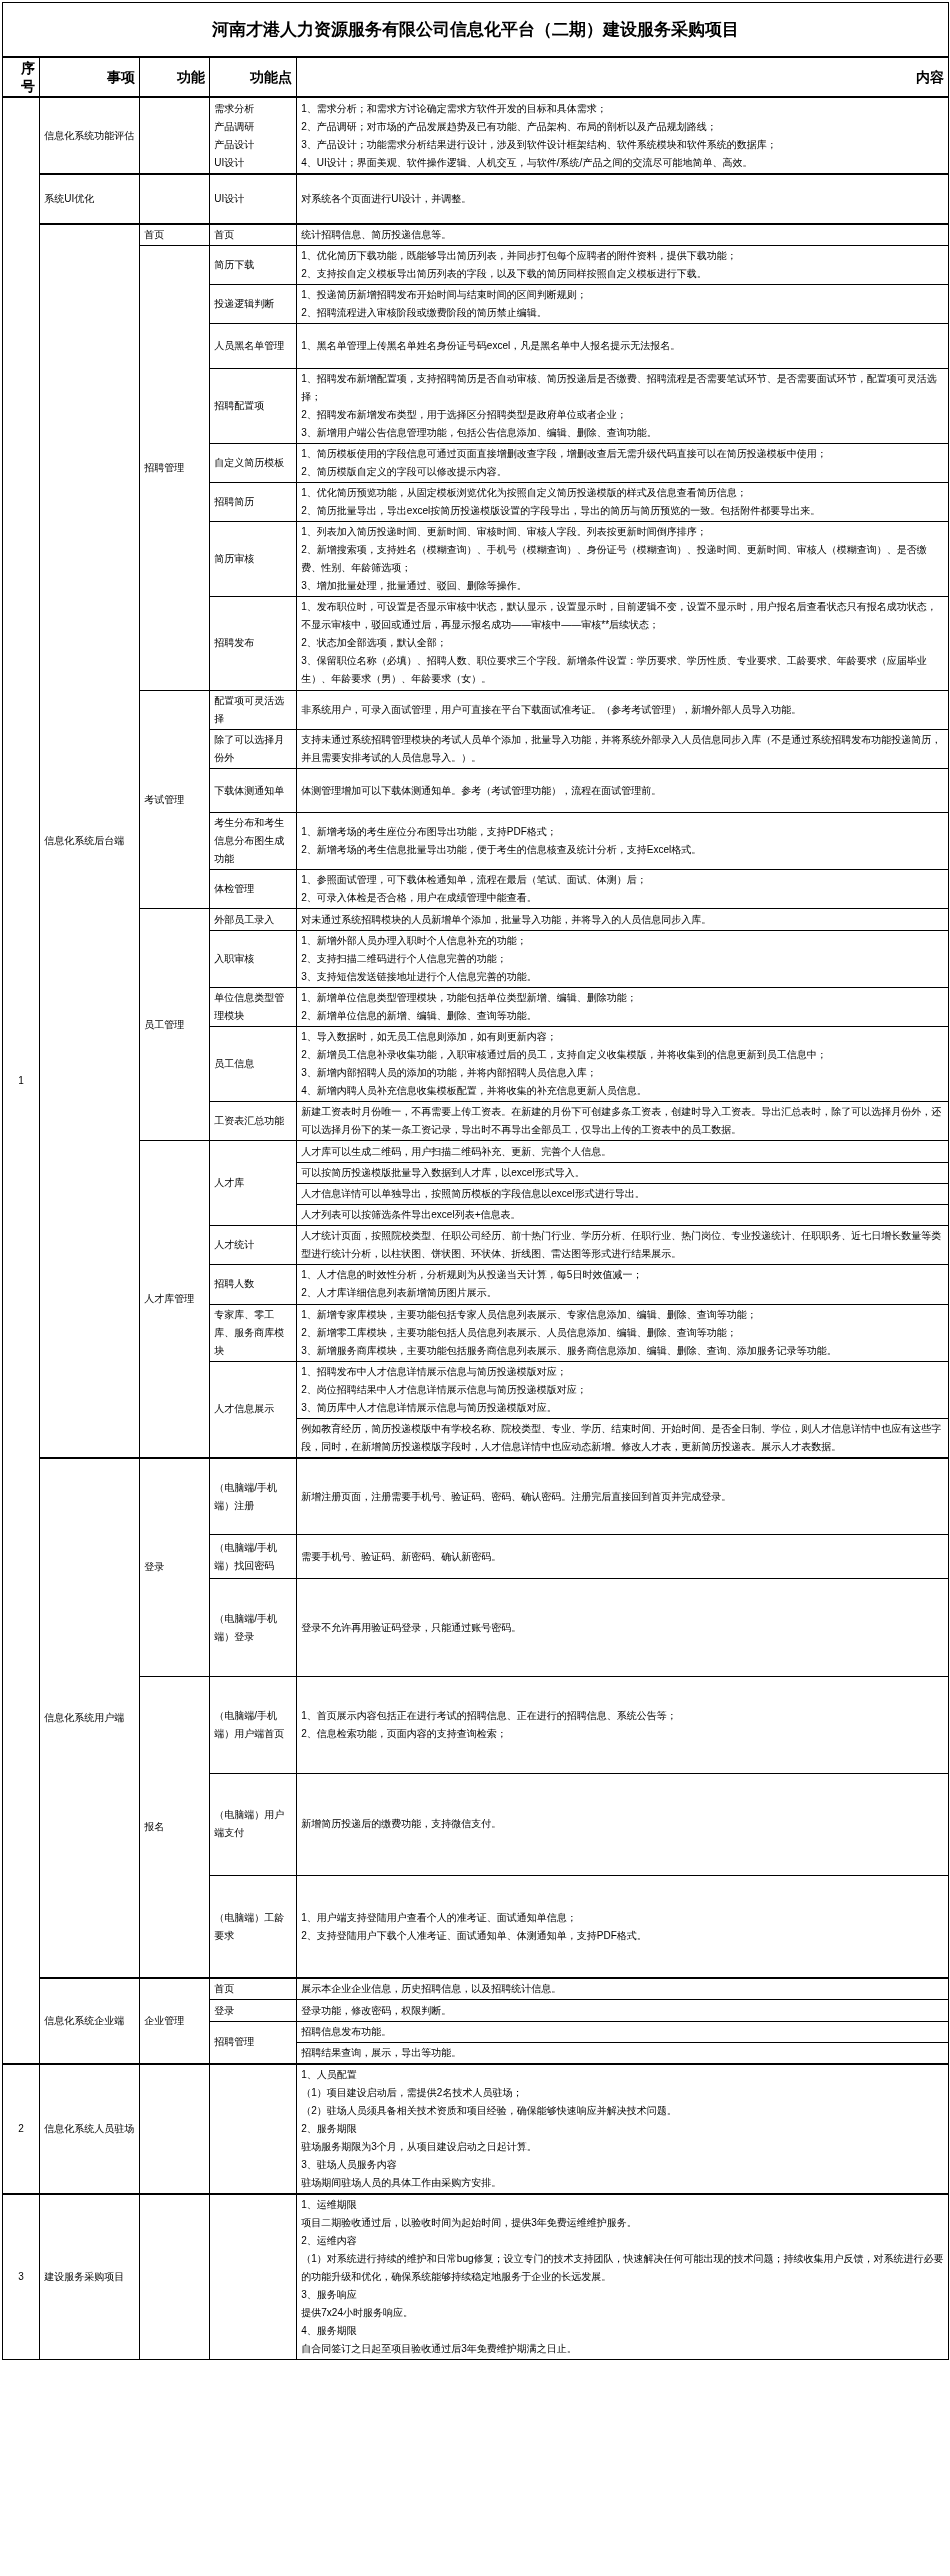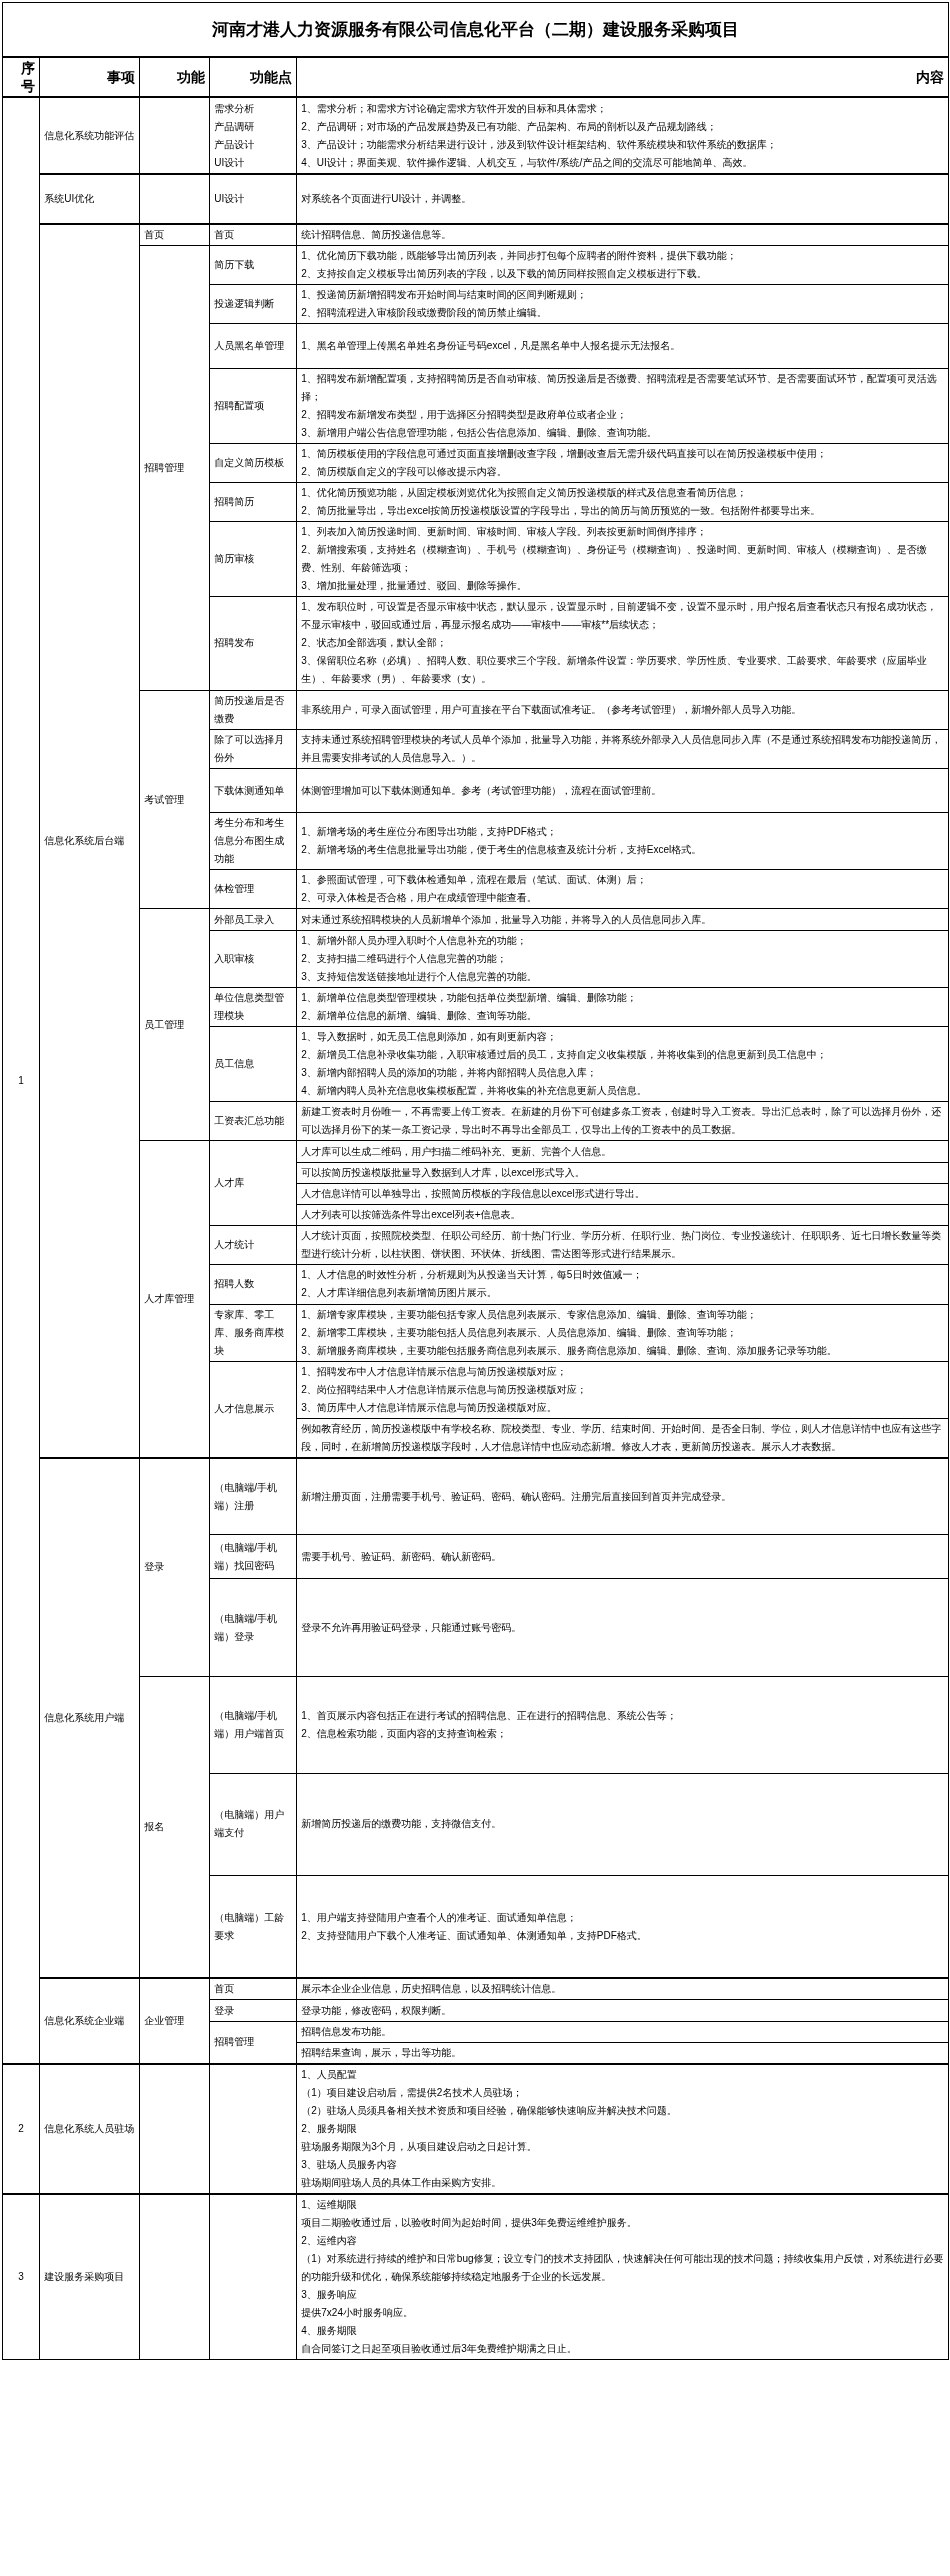--- a/index.html
+++ b/index.html
@@ -144,21 +144,21 @@
   </tr>
   <tr class="b2">
     <td>招聘发布</td>
     <td class="pre">1、发布职位时，可设置是否显示审核中状态，默认显示，设置显示时，目前逻辑不变，设置不显示时，用户报名后查看状态只有报名成功状态，不显示审核中，驳回或通过后，再显示报名成功——审核中——审核**后续状态；
 2、状态加全部选项，默认全部；
 3、保留职位名称（必填）、招聘人数、职位要求三个字段。新增条件设置：学历要求、学历性质、专业要求、工龄要求、年龄要求（应届毕业生）、年龄要求（男）、年龄要求（女）。</td>
   </tr>
 
   <tr class="b2">
     <td rowspan="5">考试管理</td>
-    <td>简历投递后是否缴费</td>
+    <td>配置项可灵活选择</td>
     <td class="pre">非系统用户，可录入面试管理，用户可直接在平台下载面试准考证。（参考考试管理），新增外部人员导入功能。</td>
   </tr>
   <tr class="b2">
     <td>除了可以选择月份外</td>
     <td class="pre">支持未通过系统招聘管理模块的考试人员单个添加，批量导入功能，并将系统外部录入人员信息同步入库（不是通过系统招聘发布功能投递简历，并且需要安排考试的人员信息导入。）。</td>
   </tr>
   <tr class="b2">
     <td class="h80">下载体测通知单</td>
     <td class="pre">体测管理增加可以下载体测通知单。参考（考试管理功能），流程在面试管理前。</td>
   </tr>

